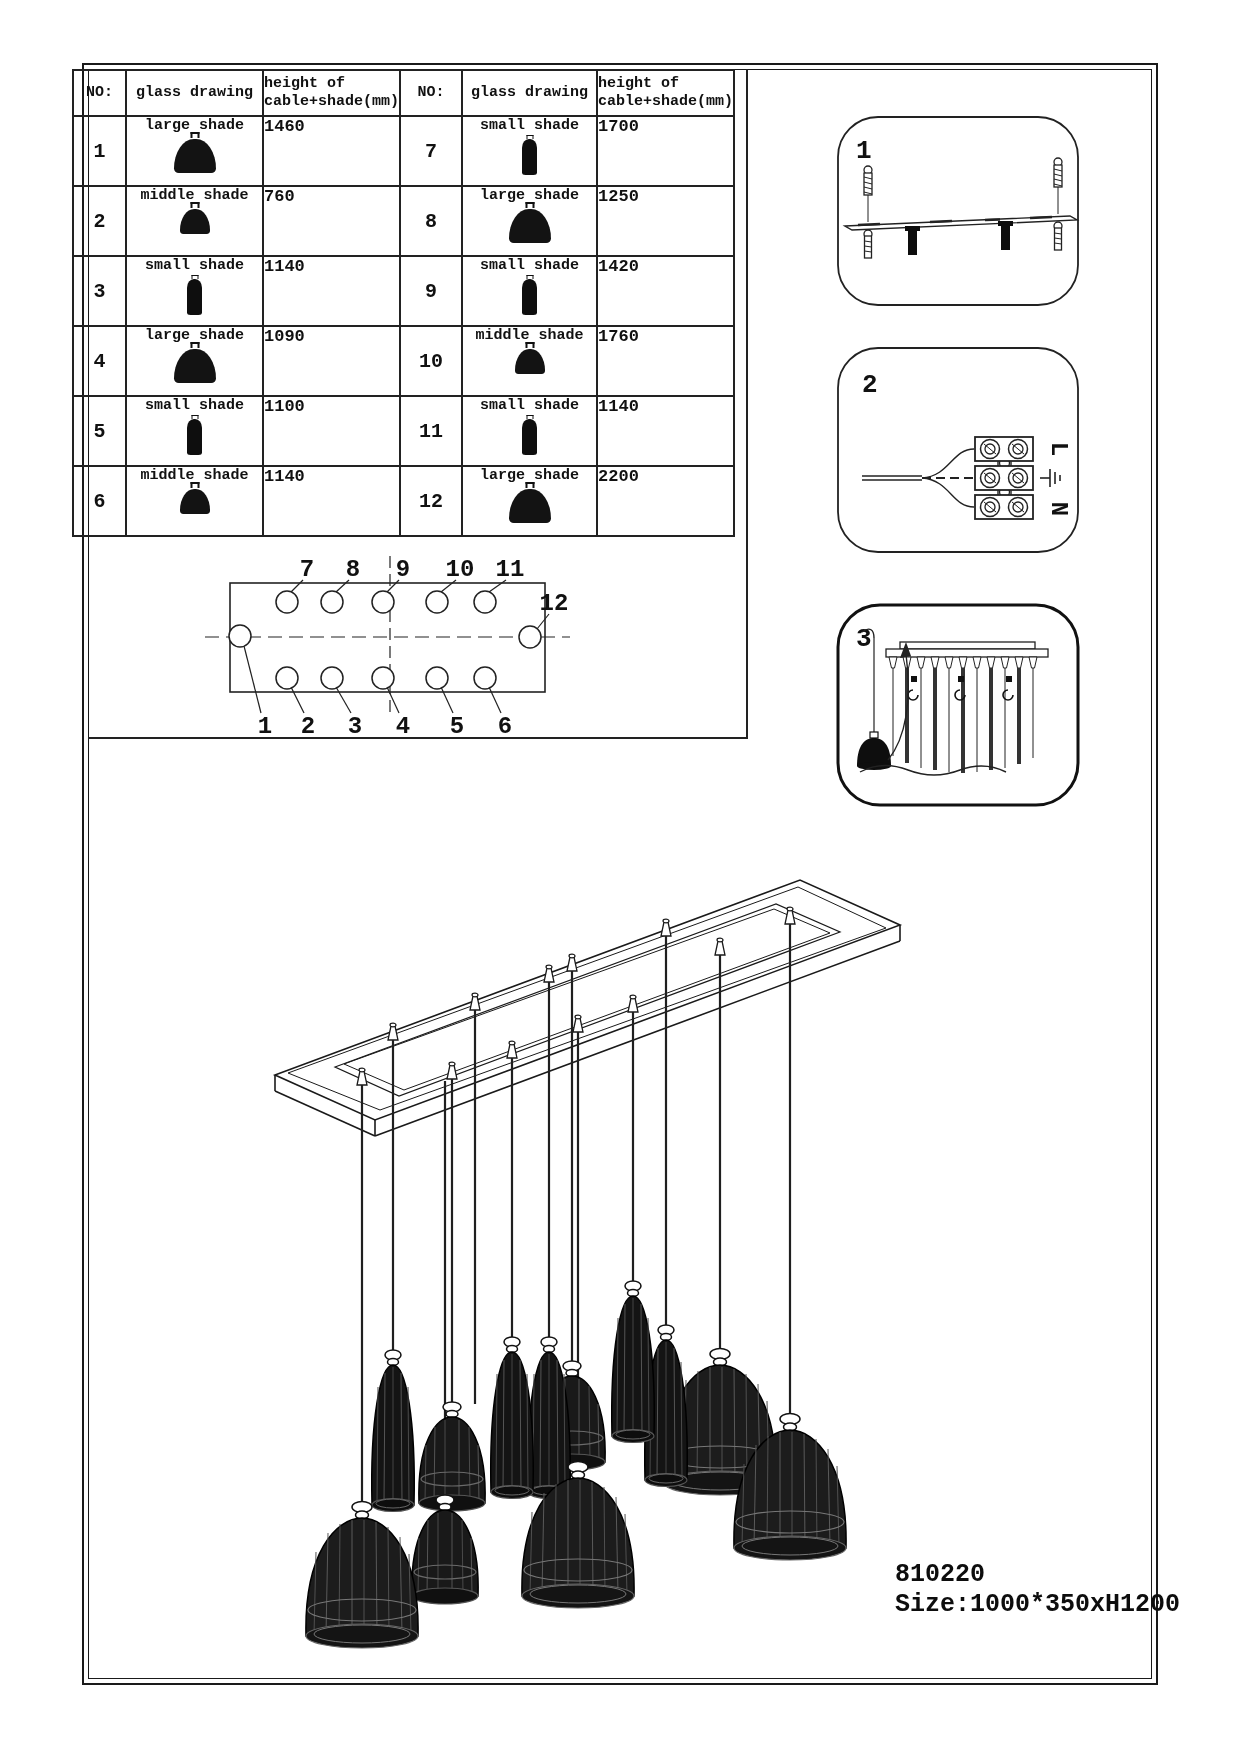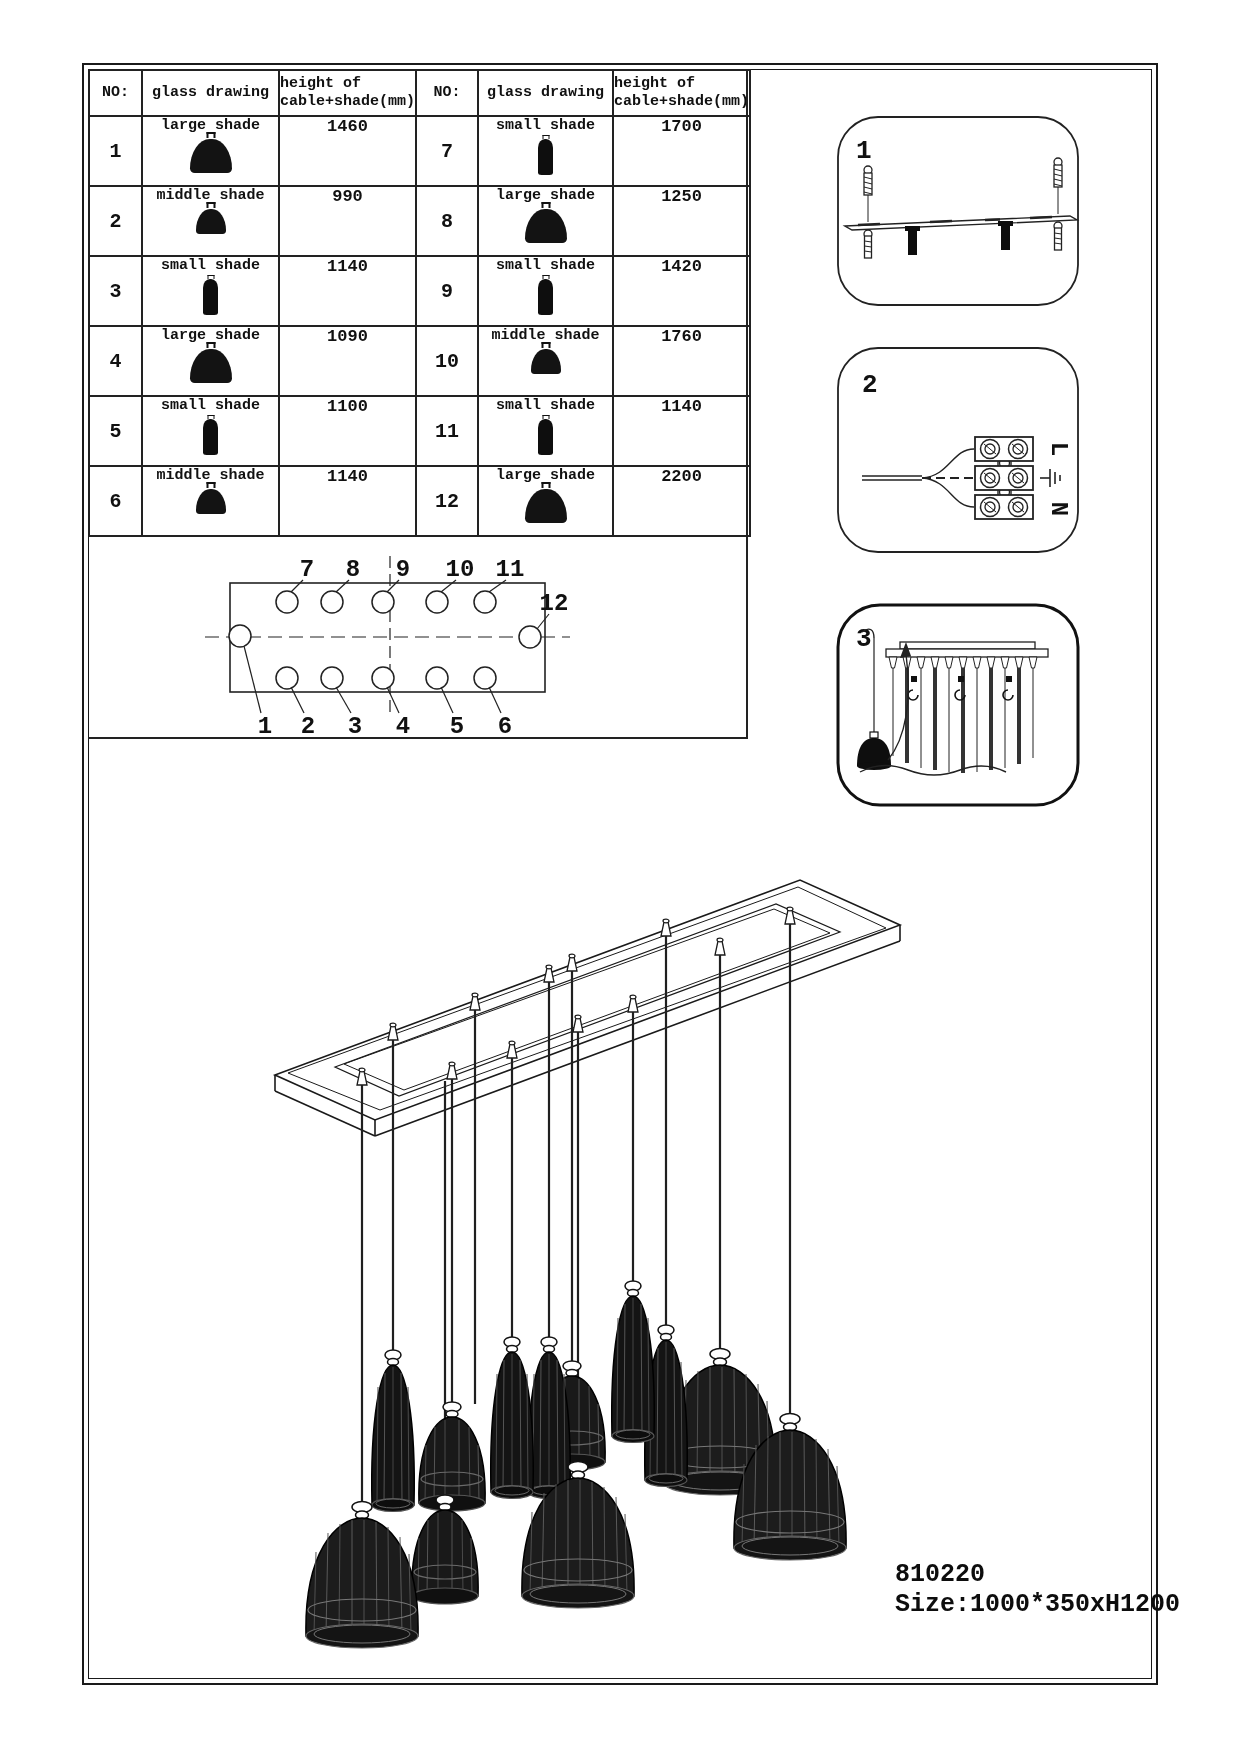--- a/index.html
+++ b/index.html
@@ -2,28 +2,28 @@
 <html><head>
 <meta charset="utf-8">
 <style>
   html,body{margin:0;padding:0;background:#fff;}
   .page{position:relative;width:1240px;height:1755px;background:#ffffff;overflow:hidden;
         font-family:"Liberation Mono","DejaVu Sans Mono",monospace;color:#161616;}
   
   .frame-outer{position:absolute;left:82px;top:63px;width:1076px;height:1622px;border:2px solid #1a1a1a;box-sizing:border-box;}
   .frame-inner{position:absolute;left:88px;top:69px;width:1064px;height:1610px;border:1px solid #1a1a1a;box-sizing:border-box;}
   
-  table.spec{position:absolute;left:88px;top:69px;border-collapse:collapse;table-layout:fixed;}
+  table.spec{position:absolute;left:72px;top:69px;border-collapse:collapse;table-layout:fixed;}
   table.spec td,table.spec th{border:2px solid #222;padding:0;font-weight:700;color:#111;box-sizing:border-box;}
   table.spec th{height:46px;font-size:15px;line-height:1.2;}
   table.spec td{height:70px;vertical-align:top;}
   .th-height{font-size:13.5px;text-align:left;padding-left:5px;margin-top:44px;}
   .no-cell{font-size:20px;text-align:center;vertical-align:middle !important;}
   .draw-cell{text-align:center;padding-top:5px;font-size:15px;}
-  .h-cell{font-size:17px;text-align:center;padding:10px 0 0 10px;border-radius:11px;}
+  .h-cell{font-size:17px;text-align:left;padding:10px 0 0 10px;border-radius:11px;}
   .shade-icon{position:relative;margin:5px auto 0;}
   .shade-icon::before{content:"";position:absolute;left:50%;top:-7px;transform:translateX(-50%);
      width:9px;height:6px;background:#fff;border:2px solid #111;border-bottom:none;box-sizing:border-box;}
   [data-icon="large-shade-icon"]{width:42px;height:34px;background:#131313;border-radius:50% 50% 12% 12%/92% 92% 14% 14%;}
   [data-icon="middle-shade-icon"]{width:30px;height:25px;background:#131313;border-radius:50% 50% 12% 12%/90% 90% 16% 16%;}
   [data-icon="small-shade-icon"]{width:15px;height:36px;background:#0e0e0e;border-radius:46% 46% 24% 24%/24% 24% 7% 7%;}
   [data-icon="small-shade-icon"]::before{width:7px;height:4px;top:-4px;border-width:1.5px;}
   
   .divider-v{position:absolute;left:746px;top:69px;width:2px;height:668px;background:#222;}
   .divider-h{position:absolute;left:88px;top:737px;width:660px;height:2px;background:#222;}
@@ -75,21 +75,21 @@
             <div class="shade-icon" data-icon="small-shade-icon"></div>
           </td>
       <td class="h-cell">1700</td>
     </tr>
     <tr>
       <td class="no-cell">2</td>
       <td class="draw-cell">
             <div>middle shade</div>
             <div class="shade-icon" data-icon="middle-shade-icon"></div>
           </td>
-      <td class="h-cell">990</td>
+      <td class="h-cell">760</td>
       <td class="no-cell">8</td>
       <td class="draw-cell">
             <div>large shade</div>
             <div class="shade-icon" data-icon="large-shade-icon"></div>
           </td>
       <td class="h-cell">1250</td>
     </tr>
     <tr>
       <td class="no-cell">3</td>
       <td class="draw-cell">

